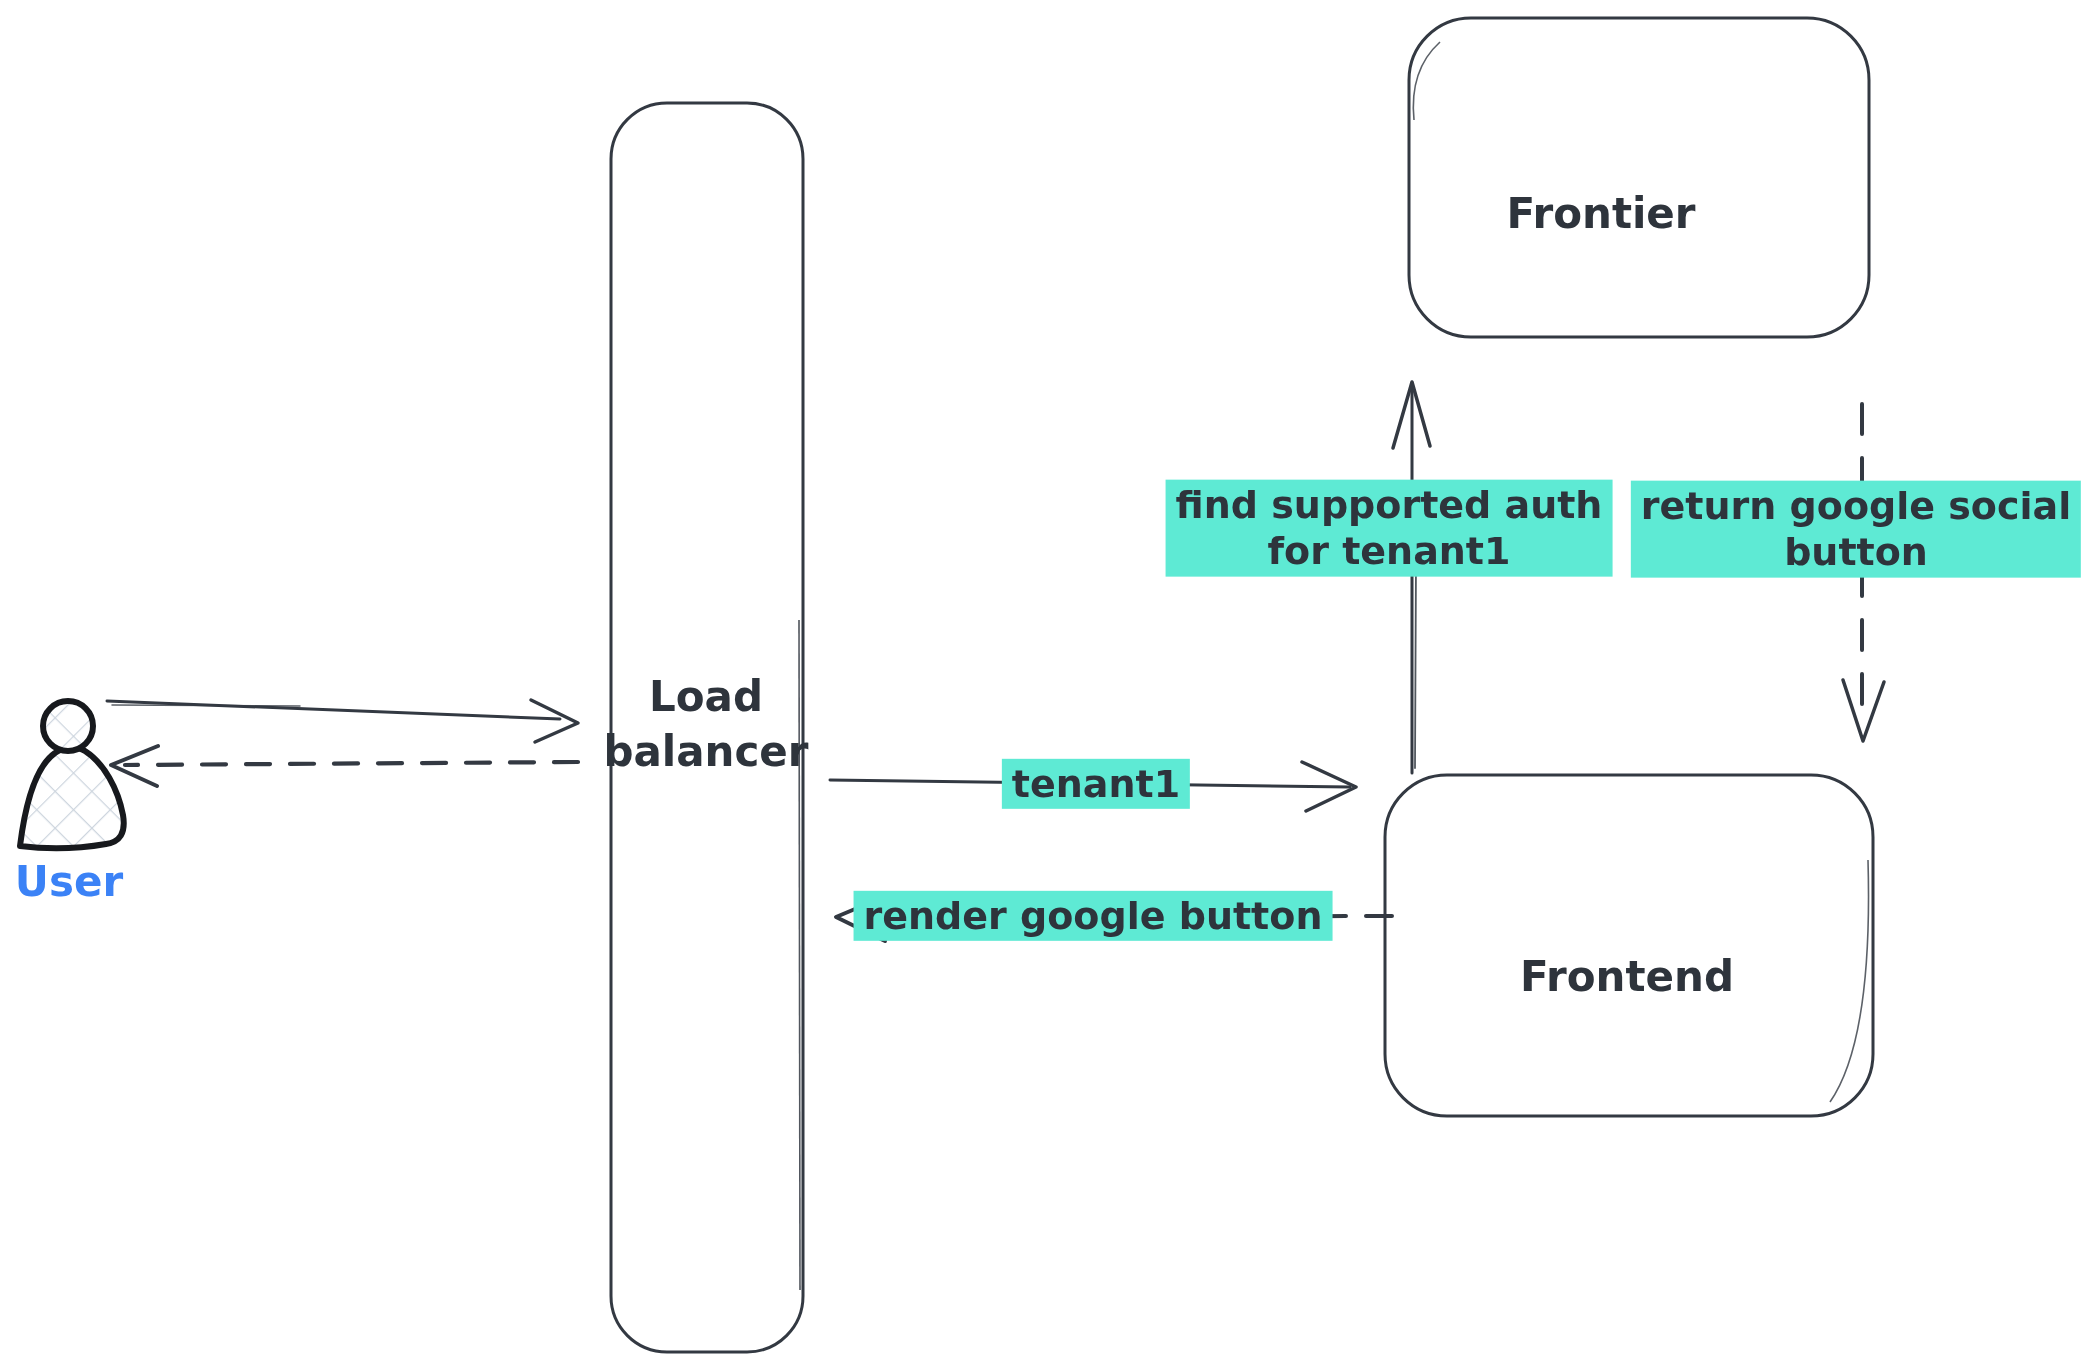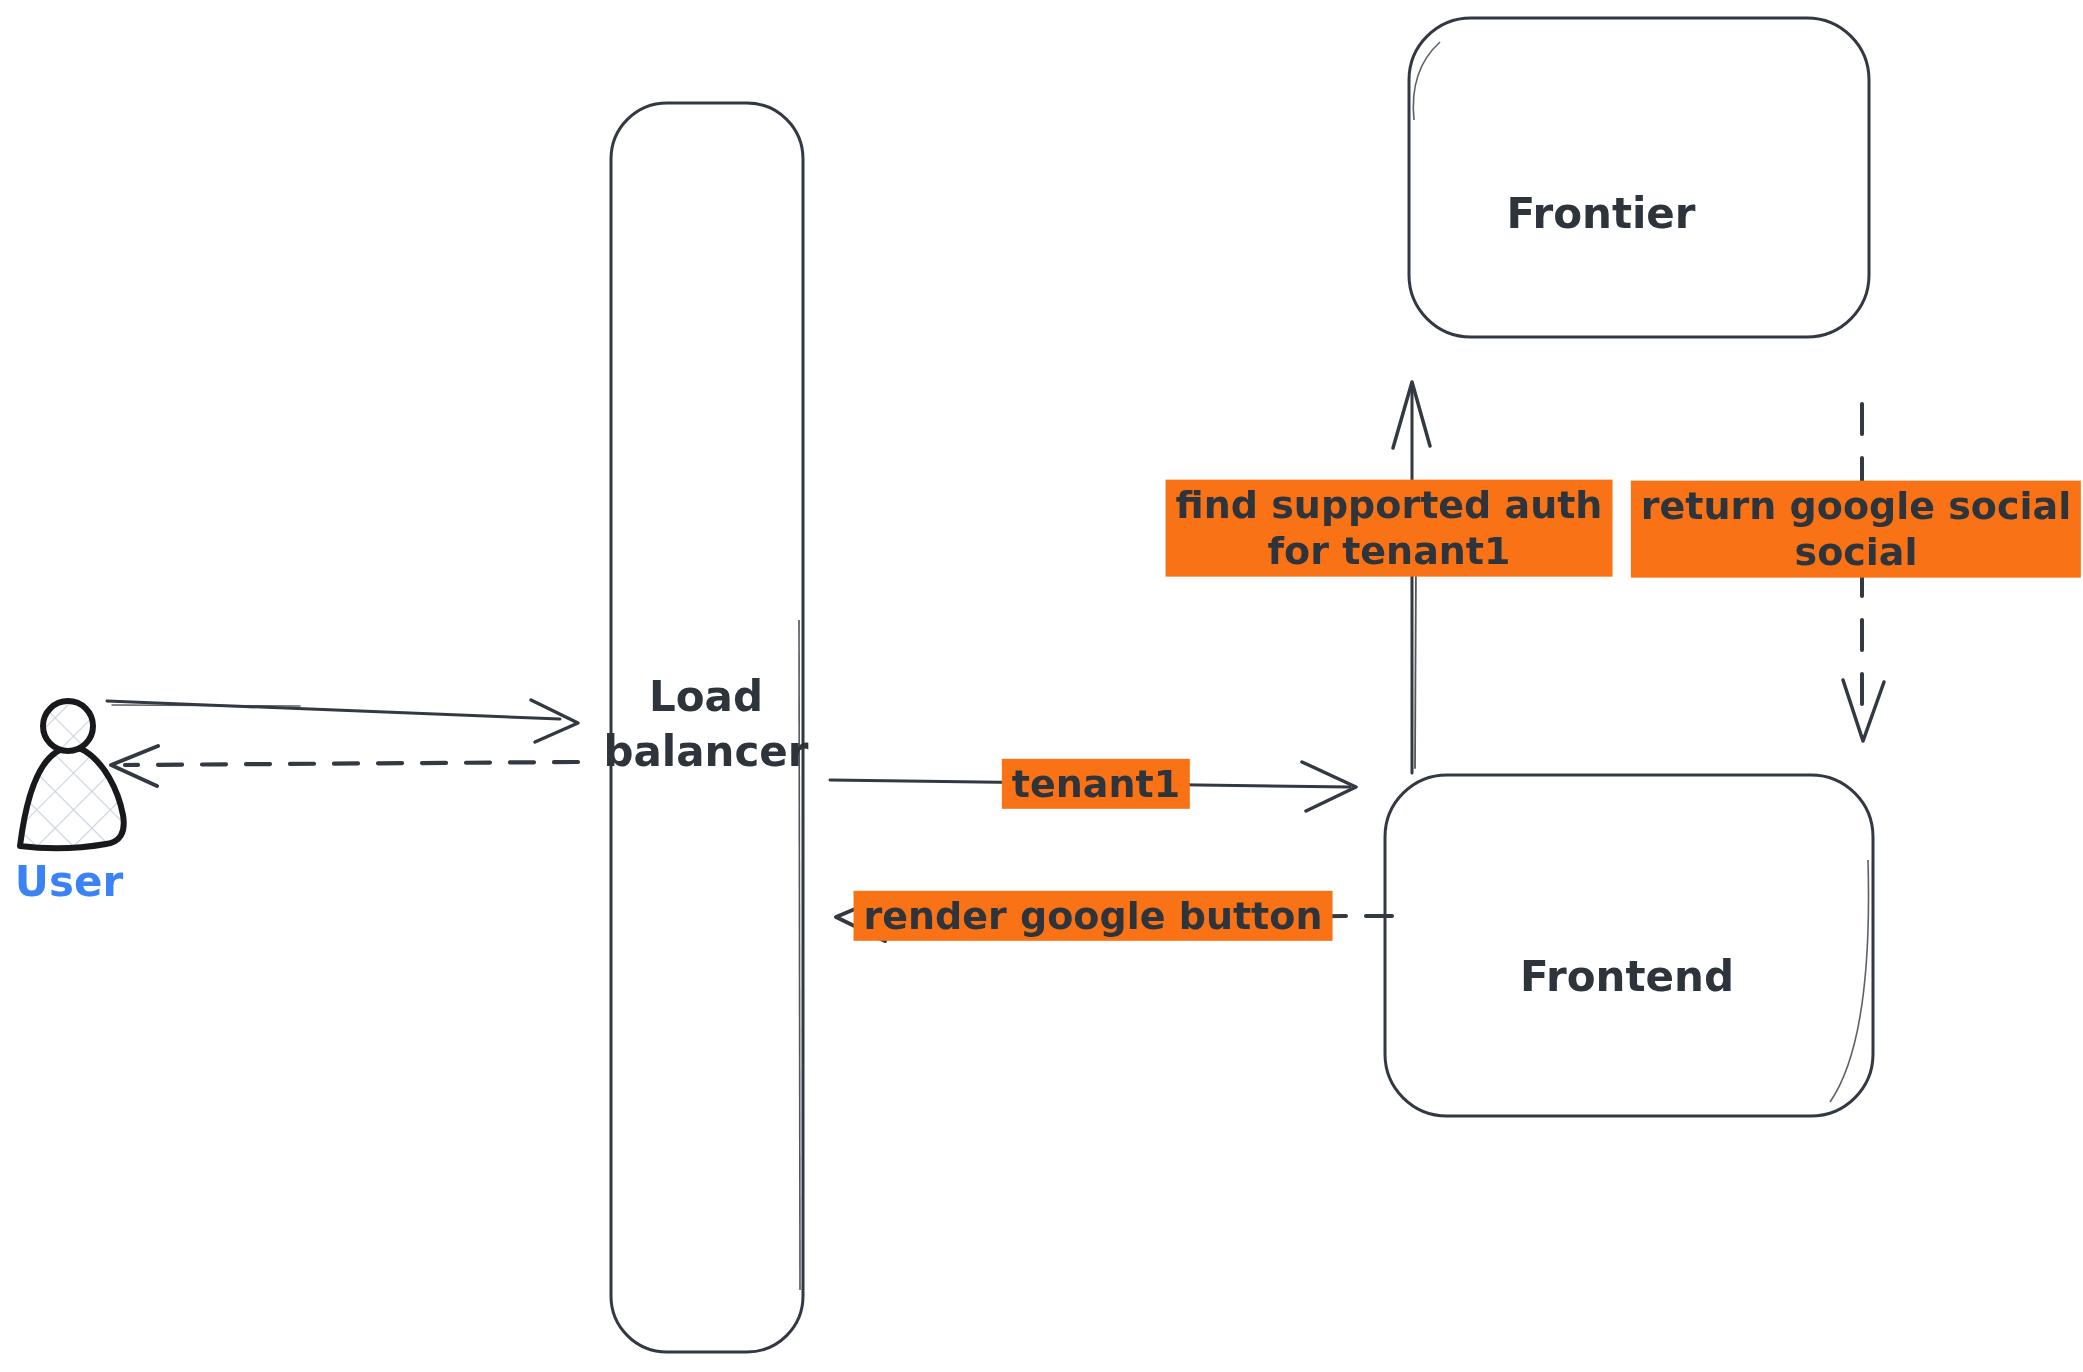--- a/index.html
+++ b/index.html
@@ -22,21 +22,21 @@
     transform:translate(-50%,-50%);
     color:#2e343c;
     white-space:nowrap;
     text-align:center;
     font-weight:600;
   }
   .lbl span{ display:block; }
   .edge-lbl{
     font-size:38px;
     line-height:1.22;
-    background:#f97316;
+    background:#5eead4;
     padding:2px 10px;
   }
   .node-lbl{
     font-size:42px;
     line-height:1.32;
   }
   .actor-lbl{
     font-size:42px;
     color:#3b82f6;
   }
@@ -128,16 +128,16 @@
     <span>render google button</span>
   </div>
 
   <div class="lbl edge-lbl" style="left:1389px; top:528px;">
     <span>find supported auth</span>
     <span>for tenant1</span>
   </div>
 
   <div class="lbl edge-lbl" style="left:1856px; top:529px;">
     <span>return google social</span>
-    <span>social</span>
+    <span>button</span>
   </div>
 
 </div>
 
 </body></html>

